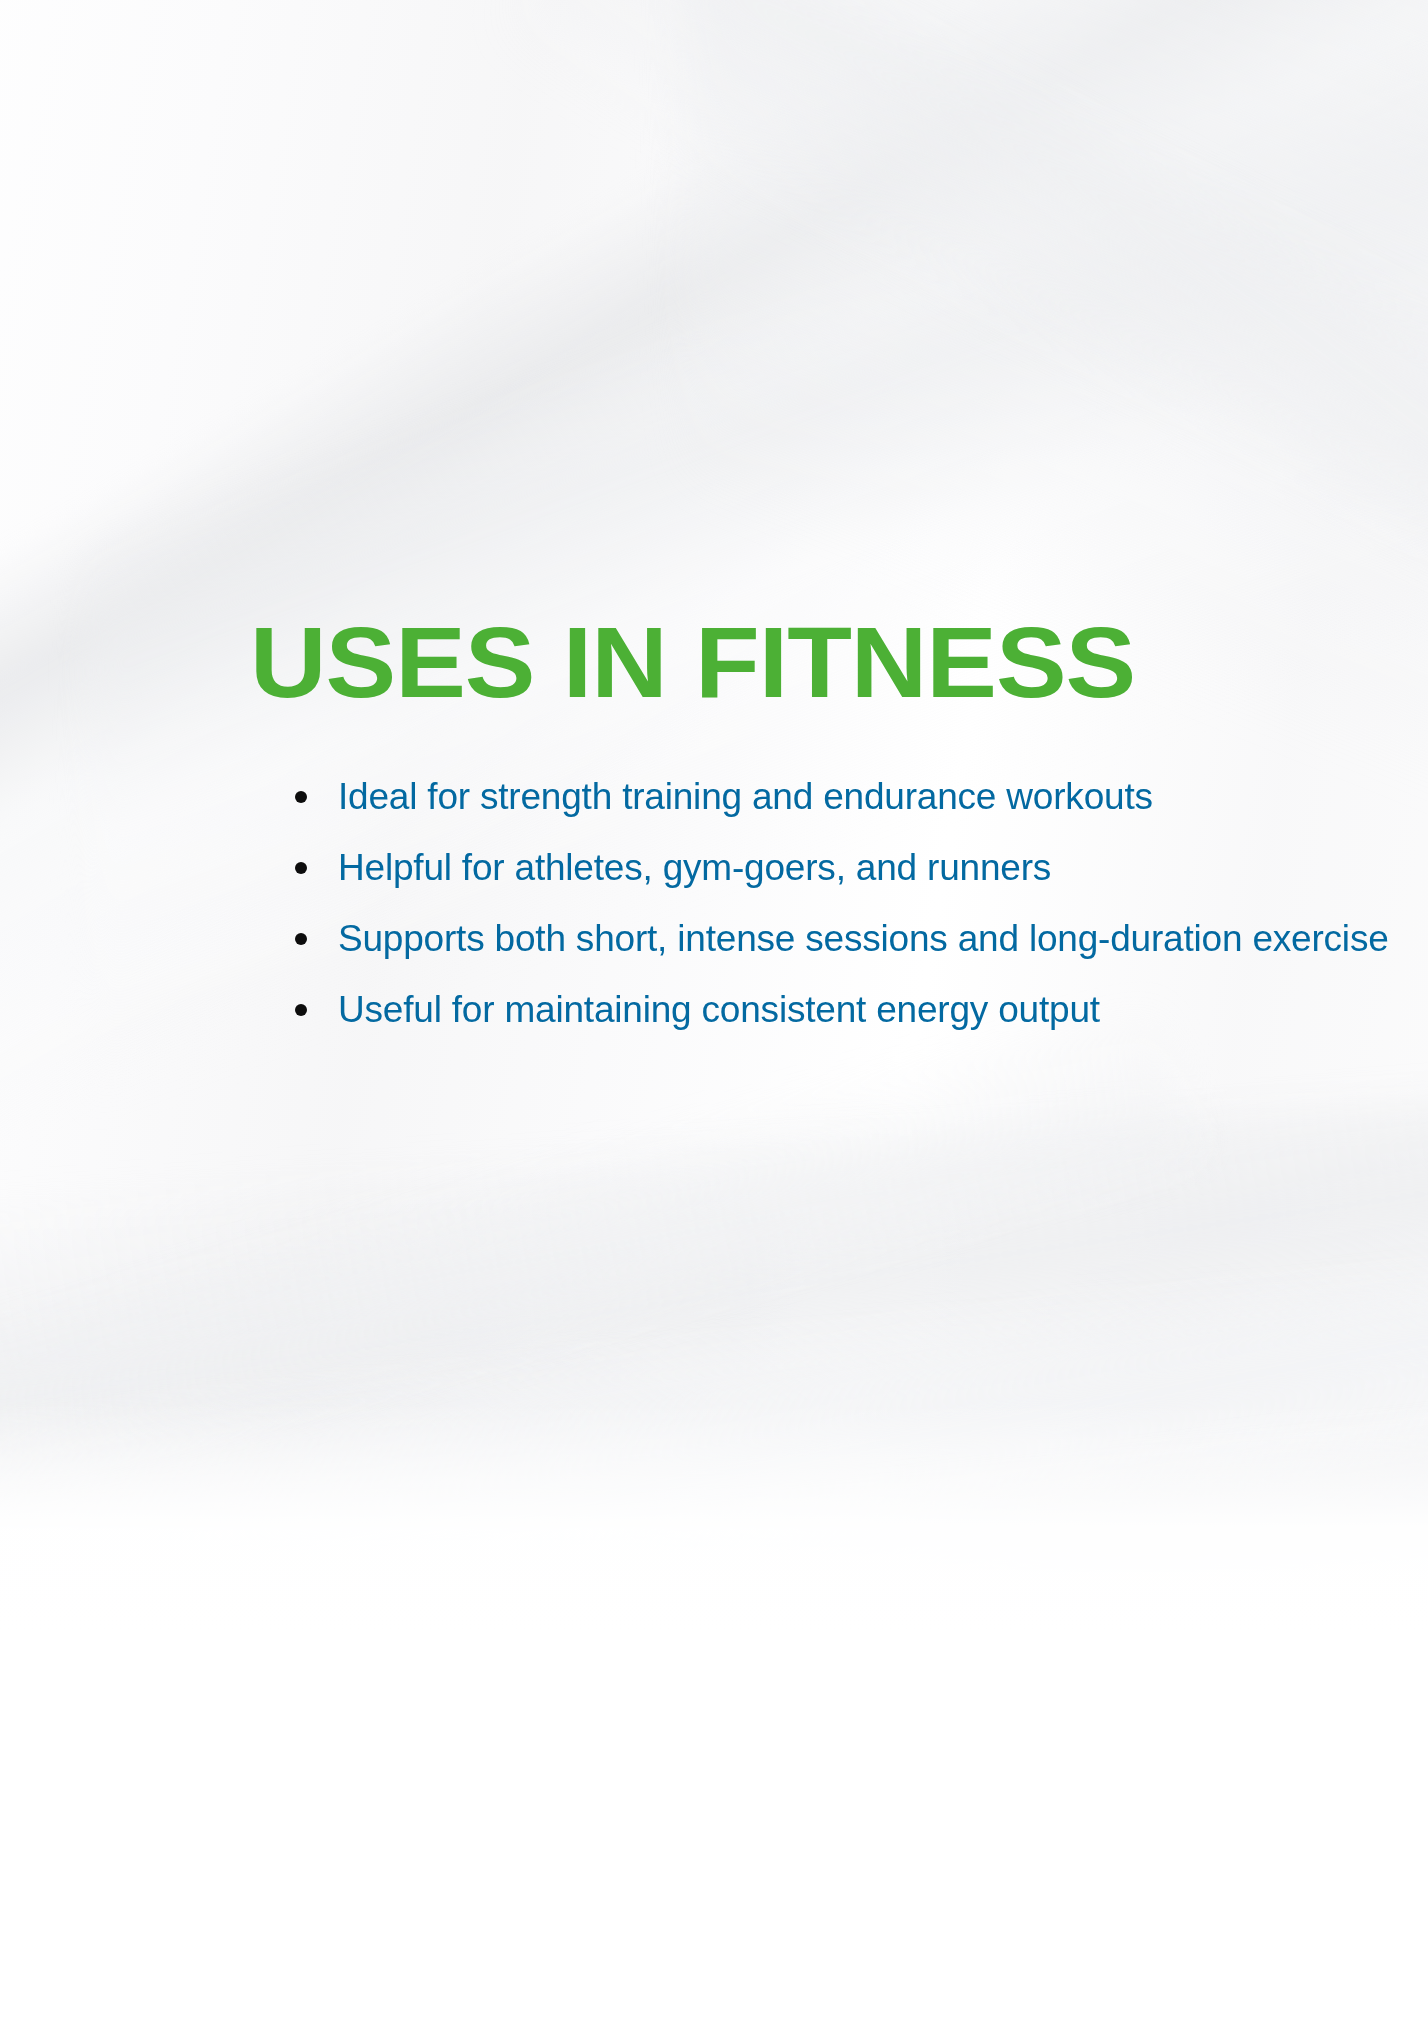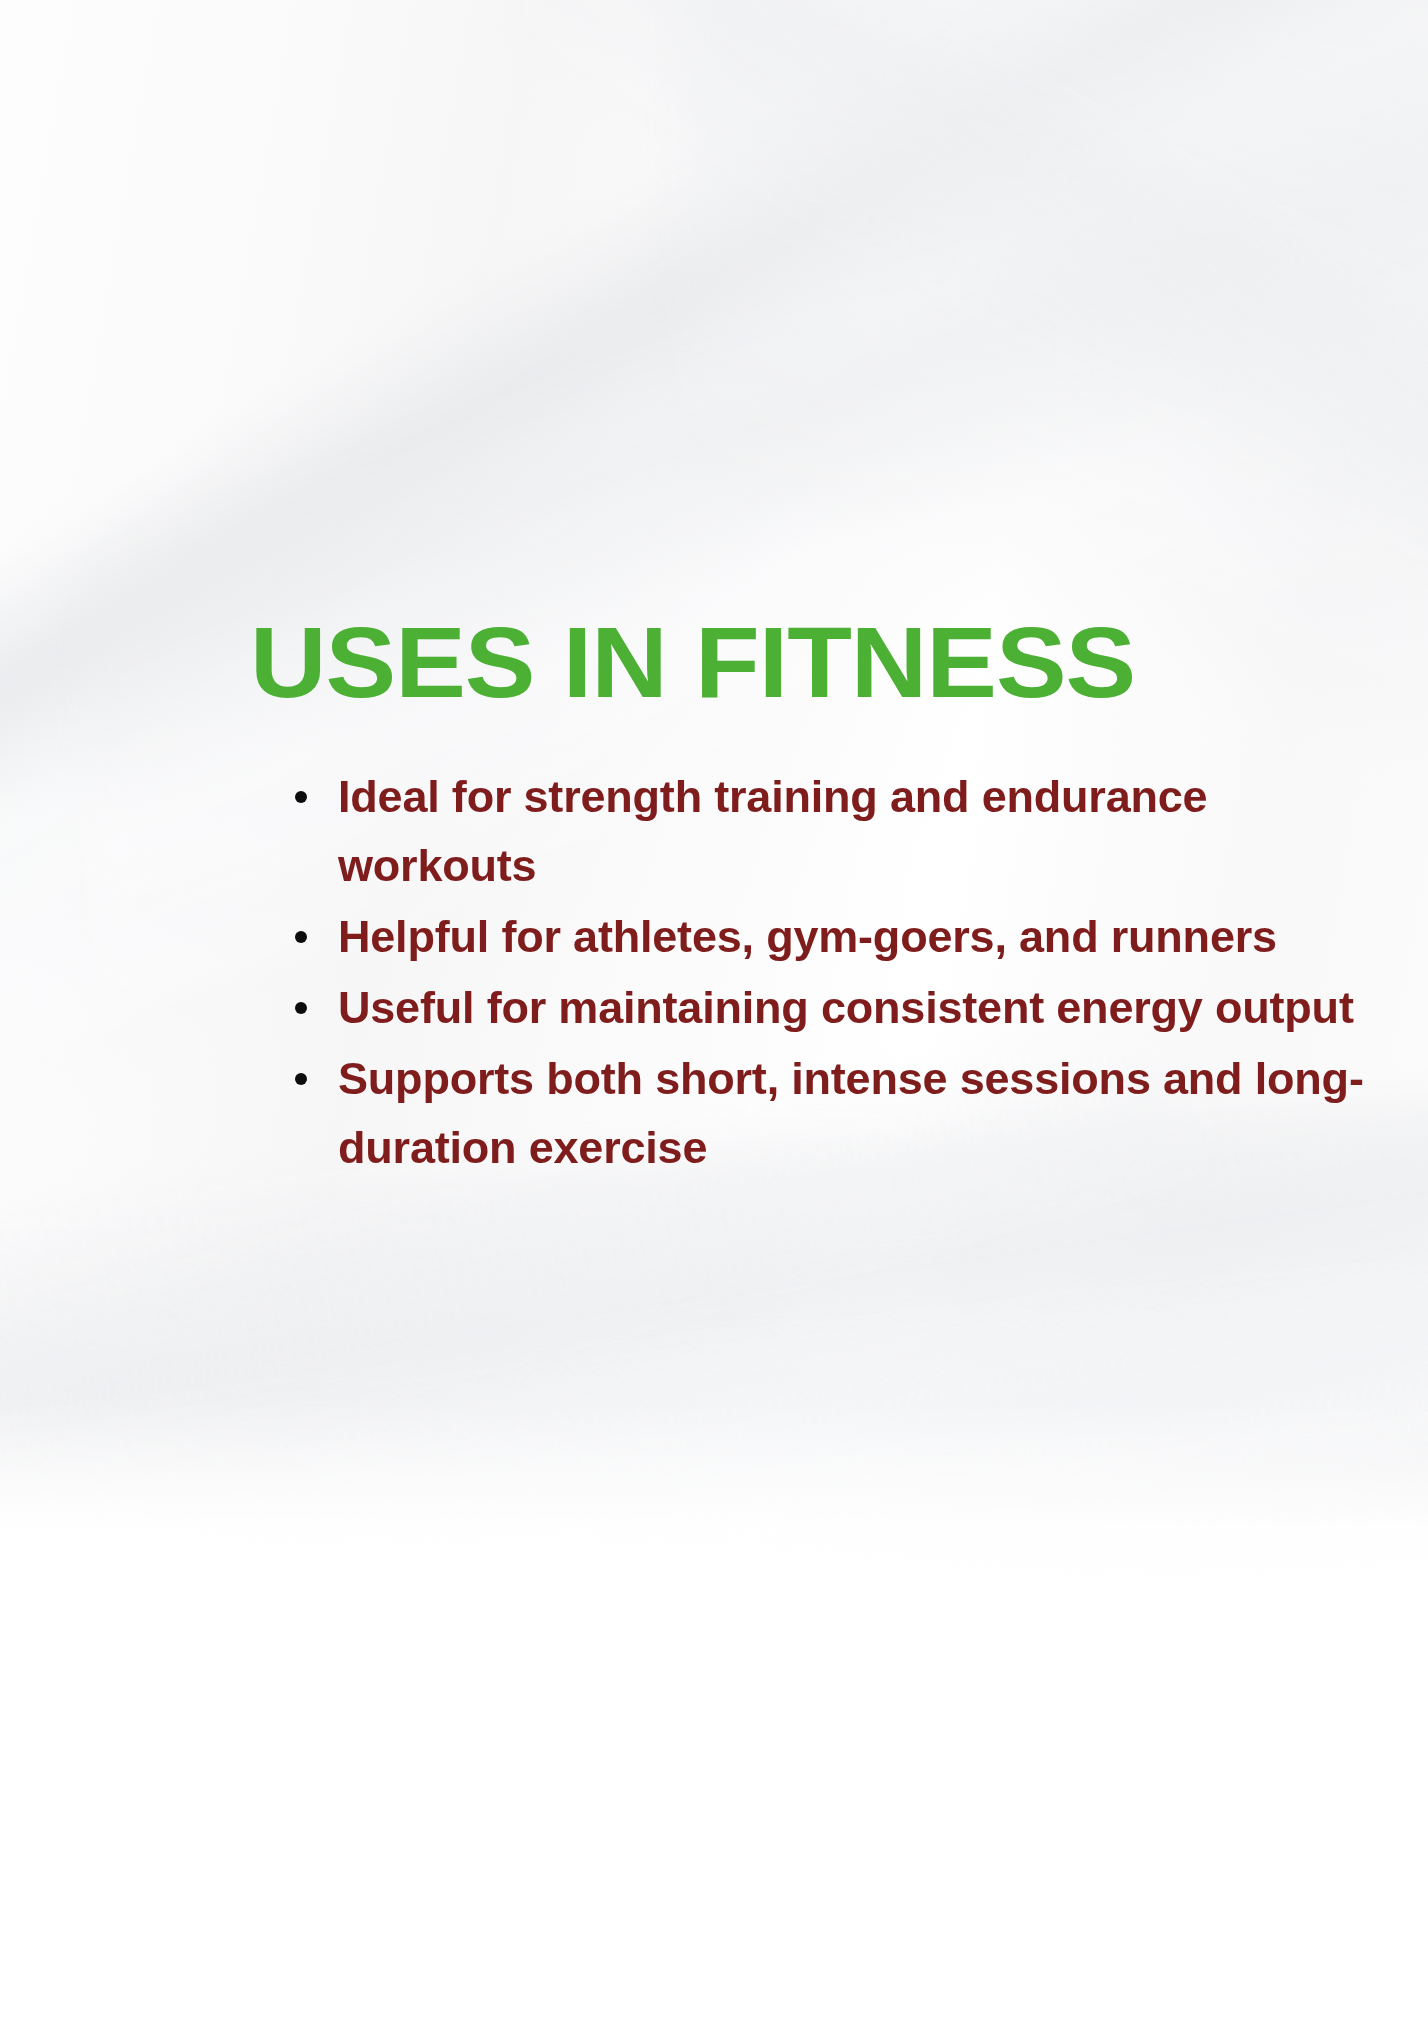--- a/index.html
+++ b/index.html
@@ -226,24 +226,24 @@
     width: 1115px;
     margin: 0;
     padding: 0;
     list-style: none;
   }
 
   .bullet-item {
     position: relative;
     padding-left: 48px;
     margin: 0 0 2px 0;
-    color: #7f1d1d;
+    color: #0369a1;
     font-family: "Liberation Sans", sans-serif;
-    font-weight: 700;
-    font-size: 45px;
+    font-weight: 400;
+    font-size: 37px;
     line-height: 69px;
     letter-spacing: -0.2px;
   }
 
   .bullet-marker {
     position: absolute;
     left: 5px;
     top: 29px;
     width: 12px;
     height: 12px;
@@ -284,22 +284,22 @@
       <li class="bullet-item">
         <span class="bullet-marker"></span>
         <span class="bullet-text">Ideal for strength training and endurance workouts</span>
       </li>
       <li class="bullet-item">
         <span class="bullet-marker"></span>
         <span class="bullet-text">Helpful for athletes, gym-goers, and runners</span>
       </li>
       <li class="bullet-item">
         <span class="bullet-marker"></span>
-        <span class="bullet-text">Useful for maintaining consistent energy output</span>
+        <span class="bullet-text">Supports both short, intense sessions and long-duration exercise</span>
       </li>
       <li class="bullet-item">
         <span class="bullet-marker"></span>
-        <span class="bullet-text">Supports both short, intense sessions and long-duration exercise</span>
+        <span class="bullet-text">Useful for maintaining consistent energy output</span>
       </li>
     </ul>
 
   </div>
 </div>
 
 </body></html>

